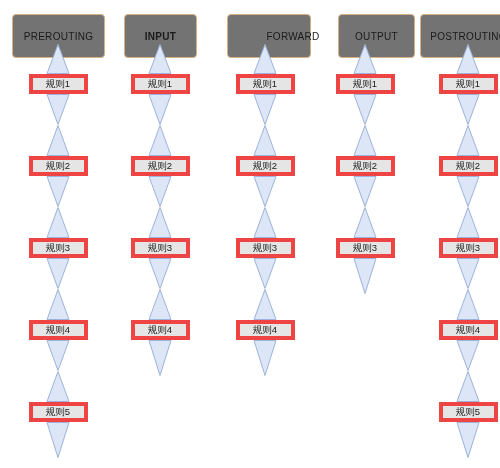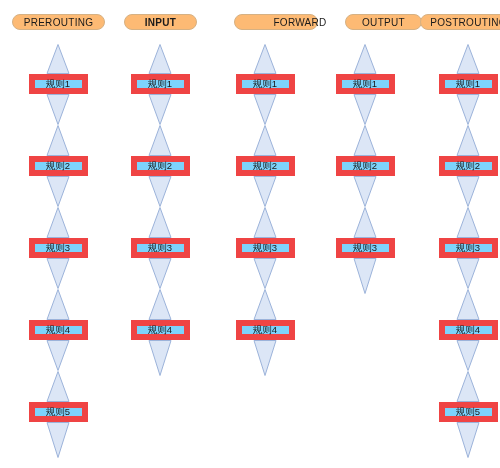--- a/index.html
+++ b/index.html
@@ -27,41 +27,41 @@
   .column {
     position: absolute;
     top: 0;
     height: 468px;
   }
 
   
   .chain-header {
     position: absolute;
     box-sizing: border-box;
-    height: 16px;
+    height: 44px;
     border: 1px solid #d6b183;
-    border-radius: 12px;
-    background: #fdba74;
+    border-radius: 4px;
+    background: #737373;
     display: flex;
     align-items: center;
     justify-content: center;
     color: #1a1a1a;
     font-size: 10px;
     letter-spacing: 0.3px;
     white-space: nowrap;
   }
 
   
   .rule-box {
     position: absolute;
     box-sizing: border-box;
     width: 59px;
     height: 20px;
-    border: 6px solid #ef4444;
-    background: #7dd3fc;
+    border: 4px solid #ef4444;
+    background: #e5e5e5;
     display: flex;
     align-items: center;
     justify-content: center;
     color: #1a1a1a;
     font-size: 9.5px;
     white-space: nowrap;
     z-index: 3;
   }
 
   
@@ -144,21 +144,21 @@
       </svg>
       <svg class="connector" width="24" height="31" viewBox="0 0 24 31" style="left: 148px; top: 289px;">
         <polygon points="12,0.5 23,30.5 1,30.5"></polygon>
       </svg>
       <div class="rule-box" style="left: 130.5px; top: 320px;">规则4</div>
       <svg class="connector" width="24" height="36" viewBox="0 0 24 36" style="left: 148px; top: 340px;">
         <polygon points="1,0.5 23,0.5 12,35.5"></polygon>
       </svg>
     </div>
     <div class="column" style="left: 0px;">
-      <div class="chain-header" style="left: 234px; top: 14px; width: 84px; padding-left: 48px;">FORWARD</div>
+      <div class="chain-header" style="left: 227px; top: 14px; width: 84px; padding-left: 48px;">FORWARD</div>
       <svg class="connector" width="24" height="30" viewBox="0 0 24 30" style="left: 253px; top: 44px;">
         <polygon points="12,0.5 23,29.5 1,29.5"></polygon>
       </svg>
       <div class="rule-box" style="left: 235.5px; top: 74px;">规则1</div>
       <svg class="connector" width="24" height="31" viewBox="0 0 24 31" style="left: 253px; top: 94px;">
         <polygon points="1,0.5 23,0.5 12,30.5"></polygon>
       </svg>
       <svg class="connector" width="24" height="31" viewBox="0 0 24 31" style="left: 253px; top: 125px;">
         <polygon points="12,0.5 23,30.5 1,30.5"></polygon>
       </svg>
@@ -175,21 +175,21 @@
       </svg>
       <svg class="connector" width="24" height="31" viewBox="0 0 24 31" style="left: 253px; top: 289px;">
         <polygon points="12,0.5 23,30.5 1,30.5"></polygon>
       </svg>
       <div class="rule-box" style="left: 235.5px; top: 320px;">规则4</div>
       <svg class="connector" width="24" height="36" viewBox="0 0 24 36" style="left: 253px; top: 340px;">
         <polygon points="1,0.5 23,0.5 12,35.5"></polygon>
       </svg>
     </div>
     <div class="column" style="left: 0px;">
-      <div class="chain-header" style="left: 345px; top: 14px; width: 77px;">OUTPUT</div>
+      <div class="chain-header" style="left: 338px; top: 14px; width: 77px;">OUTPUT</div>
       <svg class="connector" width="24" height="30" viewBox="0 0 24 30" style="left: 353px; top: 44px;">
         <polygon points="12,0.5 23,29.5 1,29.5"></polygon>
       </svg>
       <div class="rule-box" style="left: 335.5px; top: 74px;">规则1</div>
       <svg class="connector" width="24" height="31" viewBox="0 0 24 31" style="left: 353px; top: 94px;">
         <polygon points="1,0.5 23,0.5 12,30.5"></polygon>
       </svg>
       <svg class="connector" width="24" height="31" viewBox="0 0 24 31" style="left: 353px; top: 125px;">
         <polygon points="12,0.5 23,30.5 1,30.5"></polygon>
       </svg>

